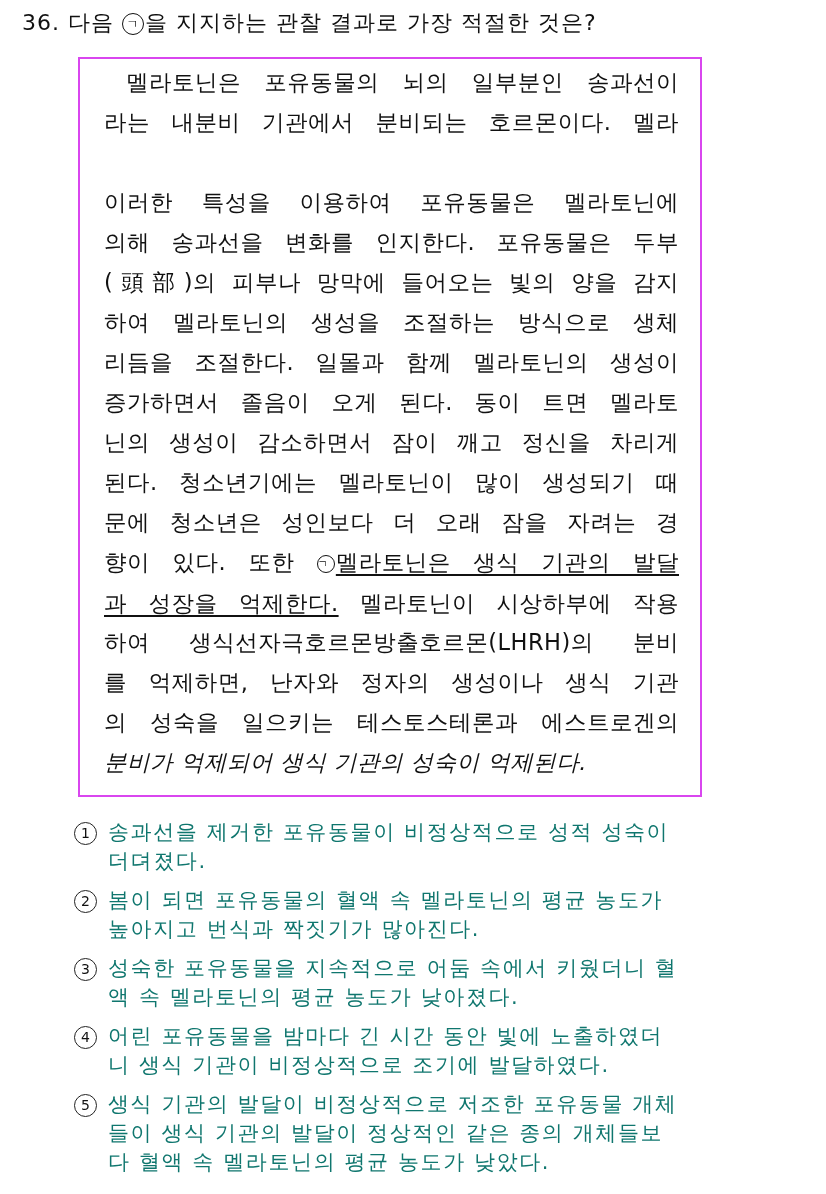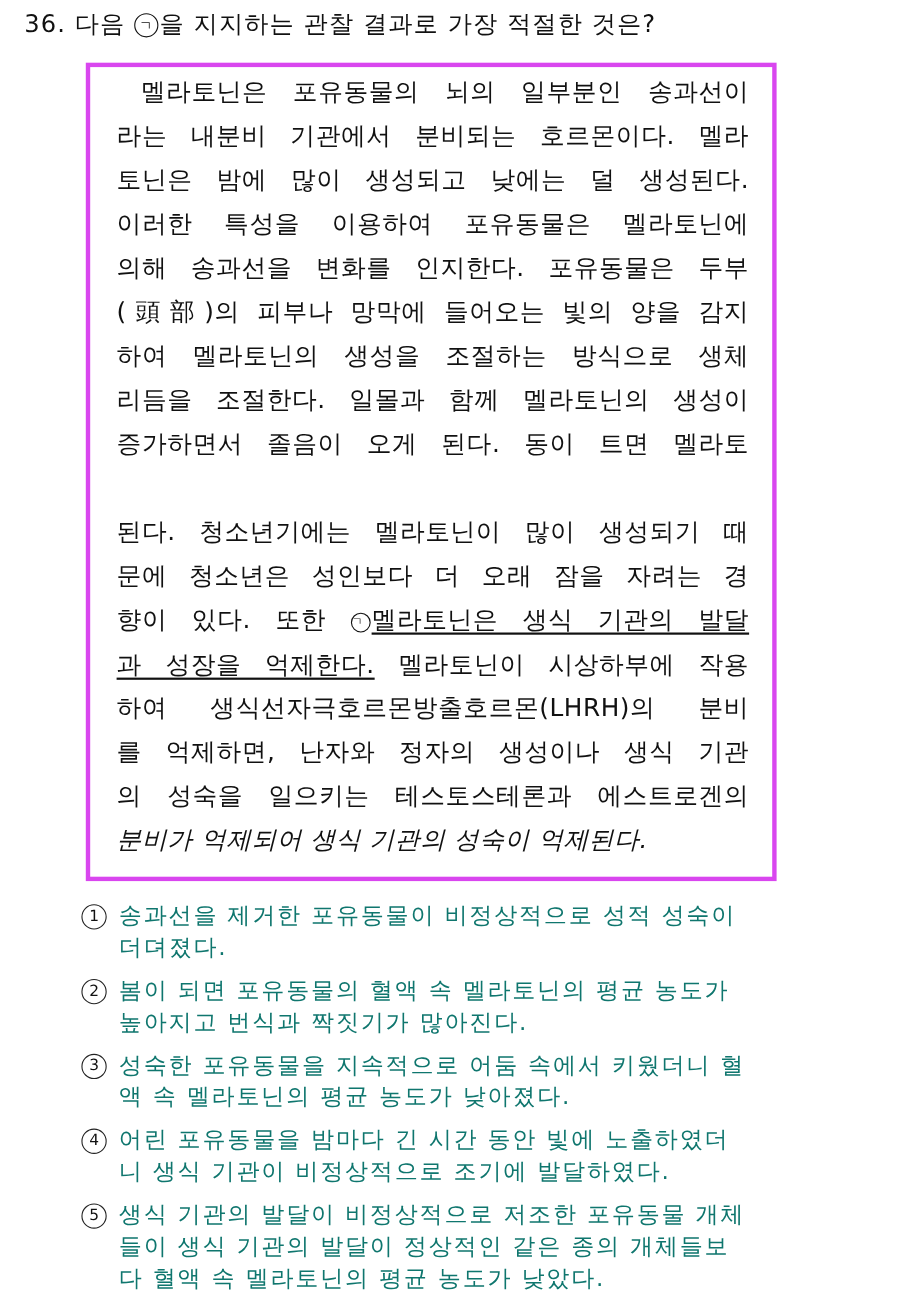--- a/index.html
+++ b/index.html
@@ -12,21 +12,21 @@
     position: absolute; left: 22px; top: 8px; width: 790px;
     font-size: 22px; line-height: 30px; letter-spacing: 1px; white-space: nowrap;
   }
   .circ {
     display: inline-block; width: 20px; height: 20px; border: 1.5px solid #111;
     border-radius: 50%; font-size: 12px; line-height: 20px; text-align: center;
     vertical-align: 2px; margin-right: 1px;
   }
   .passage-box {
     position: absolute; left: 78px; top: 57px; width: 620px; height: 736px;
-    border: 4px solid #d946ef; box-sizing: content-box;
+    border: 2px solid #d946ef; box-sizing: content-box;
   }
   .passage-line {
     position: absolute; left: 24px; width: 575px;
     font-size: 22.5px; line-height: 30px; white-space: nowrap;
     text-align: justify; text-align-last: justify; letter-spacing: 0.5px;
   }
   .passage-line.first { left: 46px; width: 553px; }
   .passage-line.last { text-align-last: left; font-style: italic; }
   .ul { text-decoration: underline; text-underline-offset: 4px; text-decoration-thickness: 1.5px; margin-top: 33px; }
   .mark {
@@ -51,27 +51,27 @@
 
 <div class="question">
   <span>36.</span>
   <span>다음</span>
   <span class="circ">ㄱ</span><span>을 지지하는 관찰 결과로 가장 적절한 것은?</span>
 </div>
 
 <div class="passage-box">
   <div class="passage-line first" style="top:8px">멜라토닌은 포유동물의 뇌의 일부분인 송과선이</div>
   <div class="passage-line" style="top:48px">라는 내분비 기관에서 분비되는 호르몬이다. 멜라</div>
-  <div class="passage-line" style="top:88px">토닌은 밤에 많이 생성되고 낮에는 덜 생성된다.</div>
   <div class="passage-line" style="top:128px">이러한 특성을 이용하여 포유동물은 멜라토닌에</div>
   <div class="passage-line" style="top:168px">의해 송과선을 변화를 인지한다. 포유동물은 두부</div>
   <div class="passage-line" style="top:208px">(頭部)의 피부나 망막에 들어오는 빛의 양을 감지</div>
   <div class="passage-line" style="top:248px">하여 멜라토닌의 생성을 조절하는 방식으로 생체</div>
   <div class="passage-line" style="top:288px">리듬을 조절한다. 일몰과 함께 멜라토닌의 생성이</div>
   <div class="passage-line" style="top:328px">증가하면서 졸음이 오게 된다. 동이 트면 멜라토</div>
+  <div class="passage-line" style="top:368px">닌의 생성이 감소하면서 잠이 깨고 정신을 차리게</div>
   <div class="passage-line" style="top:408px">된다. 청소년기에는 멜라토닌이 많이 생성되기 때</div>
   <div class="passage-line" style="top:448px">문에 청소년은 성인보다 더 오래 잠을 자려는 경</div>
   <div class="passage-line" style="top:488px">
     <span>향이 있다. 또한 </span><span class="mark">ㄱ</span><span class="ul">멜라토닌은 생식 기관의 발달</span>
   </div>
   <div class="passage-line" style="top:529px">
     <span class="ul">과 성장을 억제한다.</span><span> 멜라토닌이 시상하부에 작용</span>
   </div>
   <div class="passage-line" style="top:568px">하여 생식선자극호르몬방출호르몬(LHRH)의 분비</div>
   <div class="passage-line" style="top:608px">를 억제하면, 난자와 정자의 생성이나 생식 기관</div>

